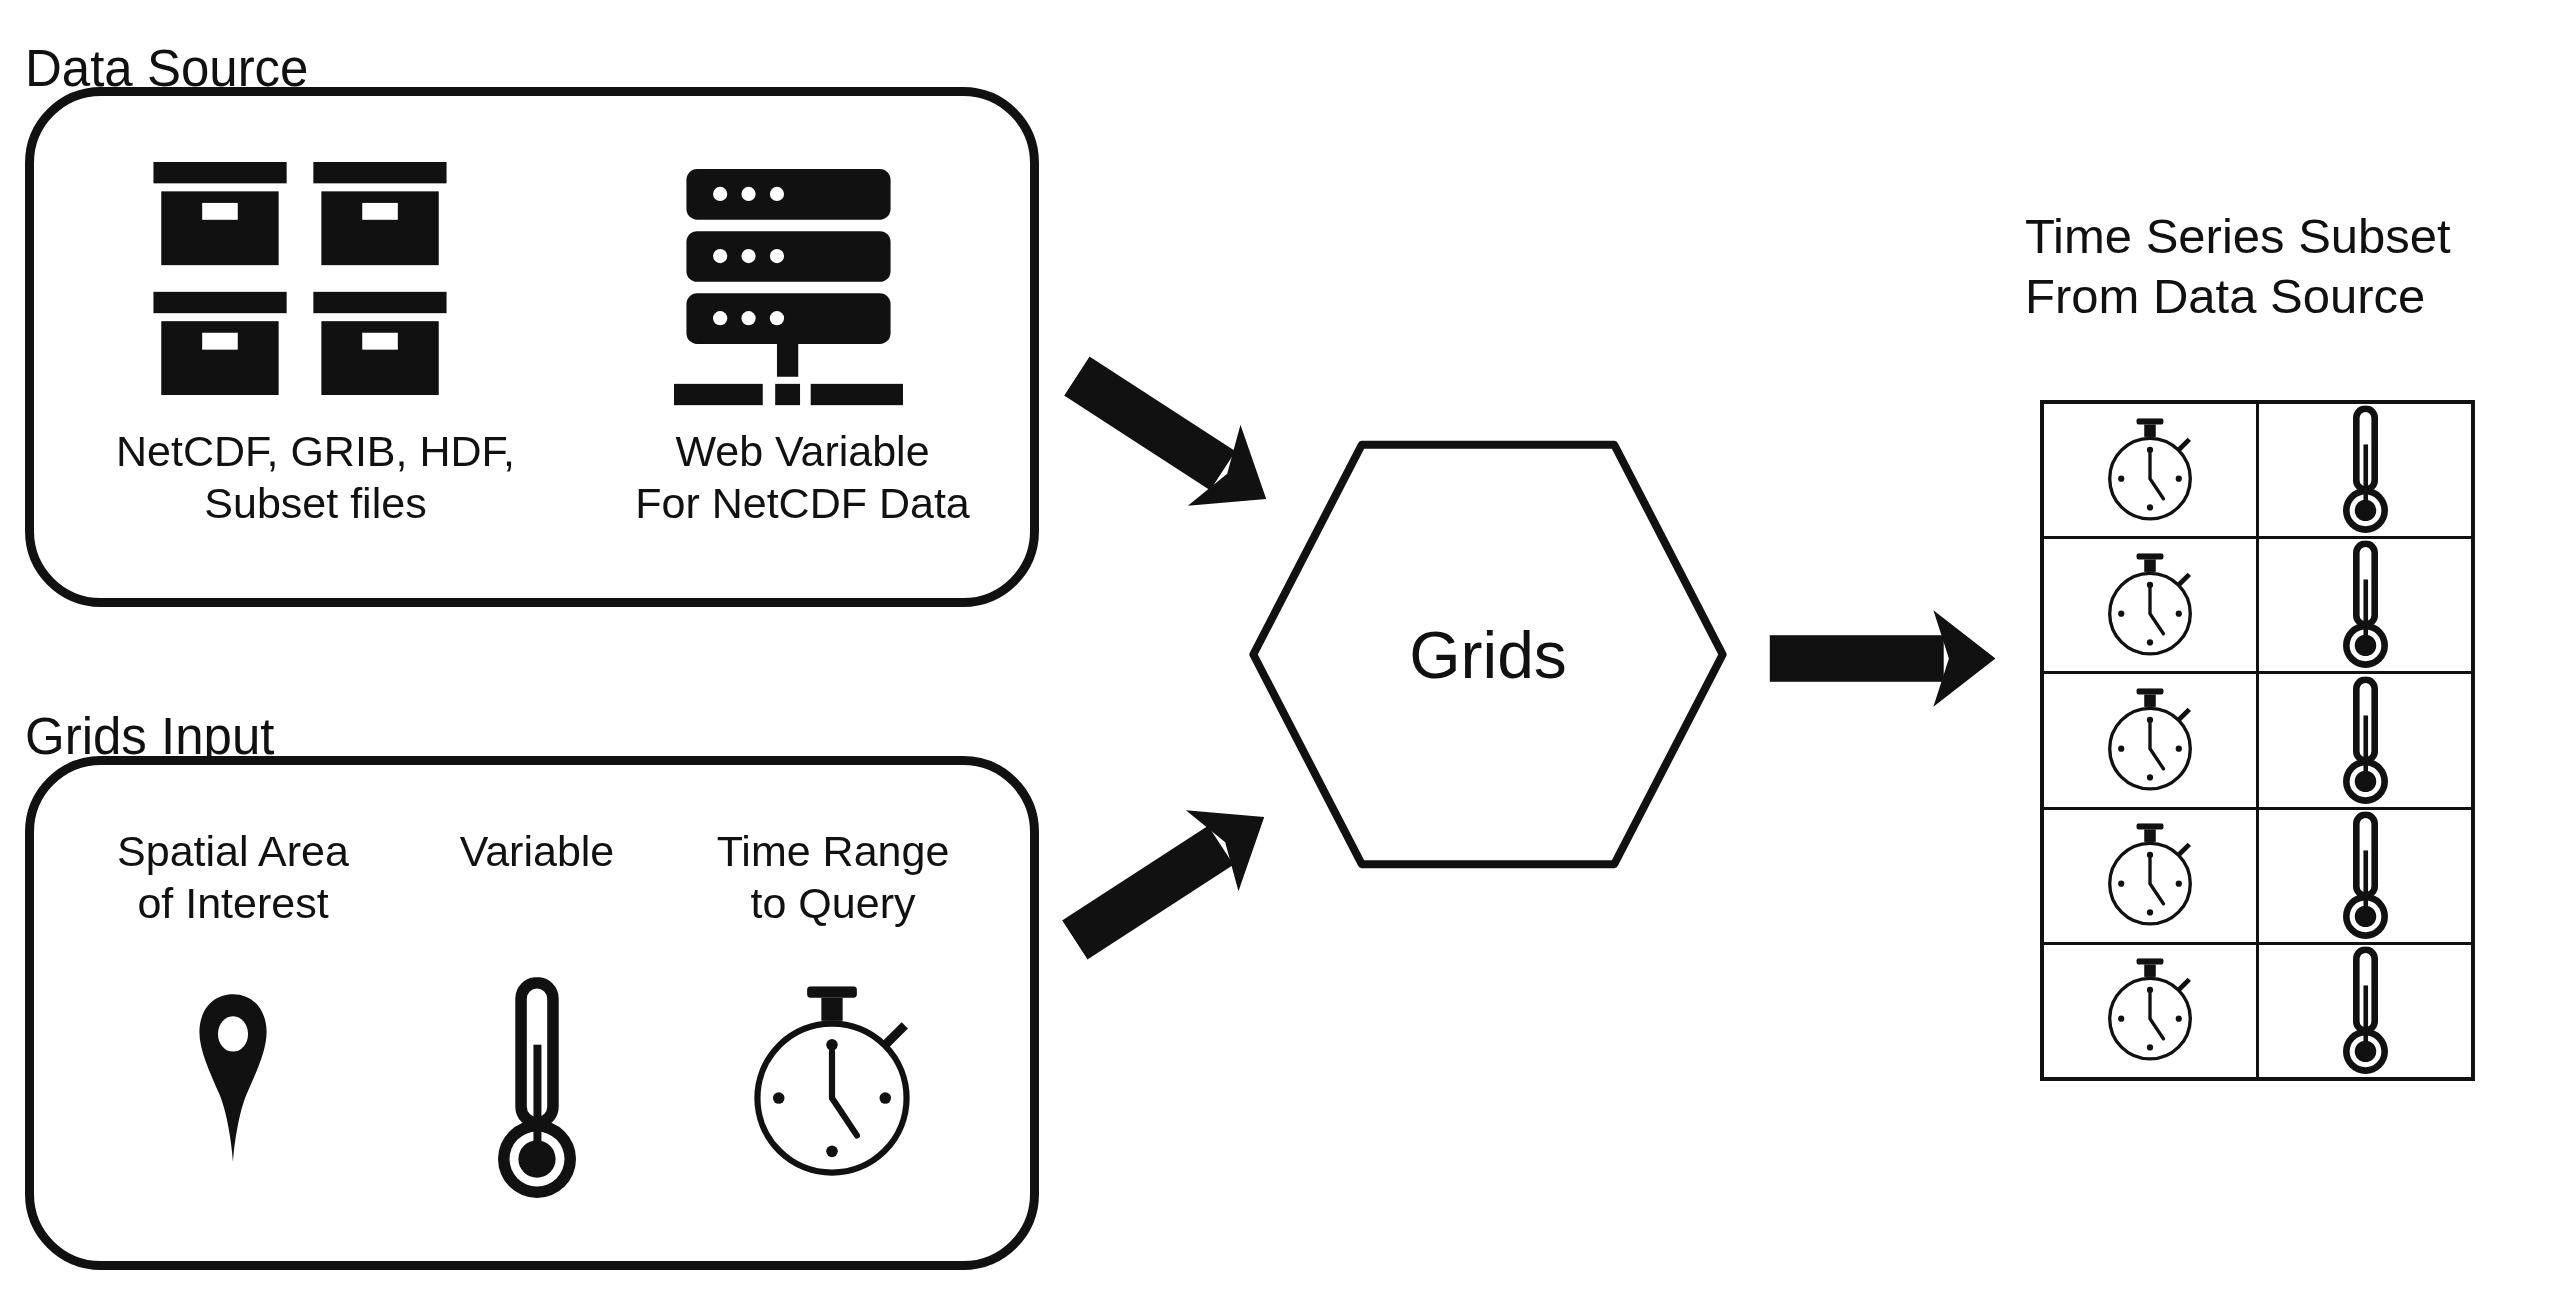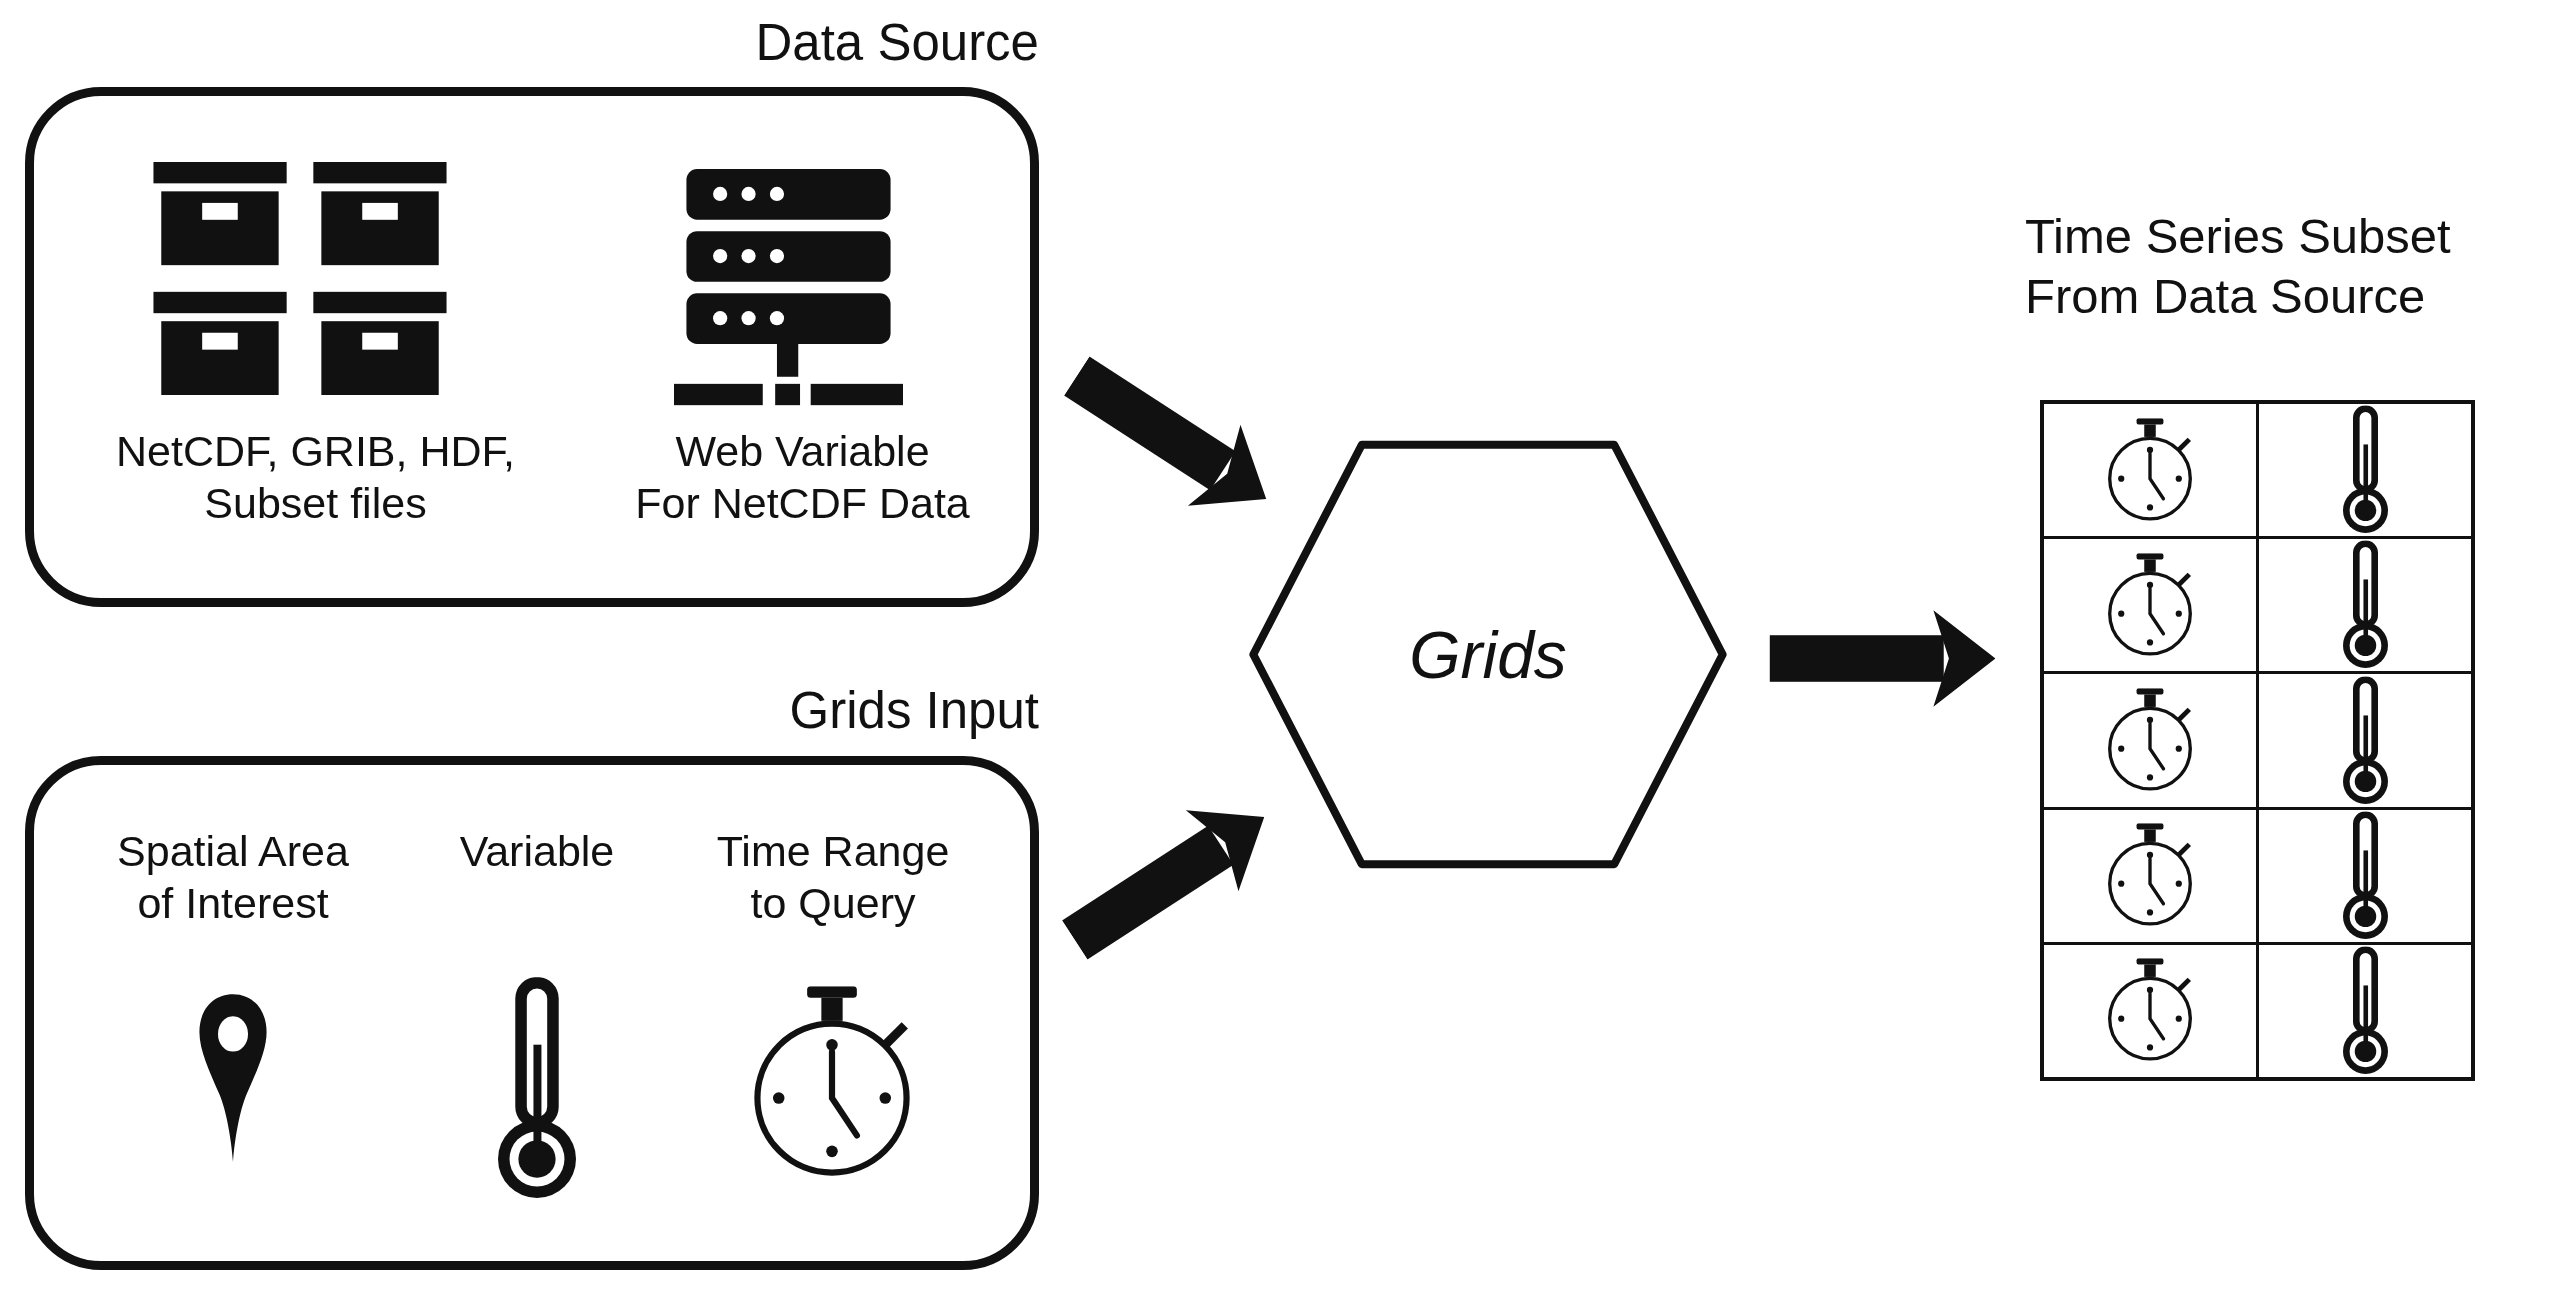--- a/index.html
+++ b/index.html
@@ -7,40 +7,40 @@
     position:relative;
     width:2576px;height:1299px;
     background:#ffffff;
     color:#111111;
     font-family:"Liberation Sans", sans-serif;
     overflow:hidden;
   }
   .abs{position:absolute;}
   .title{
     font-size:51px;
-    text-align:right;
+    text-align:left;
     letter-spacing:0px;
     white-space:nowrap;
+    margin-top:26px;
   }
   .rounded-box{
     border:9.8px solid #111111;
     border-radius:76px;
     background:#ffffff;
     box-sizing:border-box;
   }
   .label-2line{
     font-size:43px;
     line-height:52px;
     text-align:center;
   }
   .label-2line span{display:block;}
   .hex-label{
     display:flex;align-items:center;justify-content:center;
     font-size:66px;
-    font-style:italic;
   }
   .out-title{
     font-size:49px;
     line-height:60px;
     text-align:left;
   }
   .out-title span{display:block;}
   
   .ts-table{
     position:absolute;

